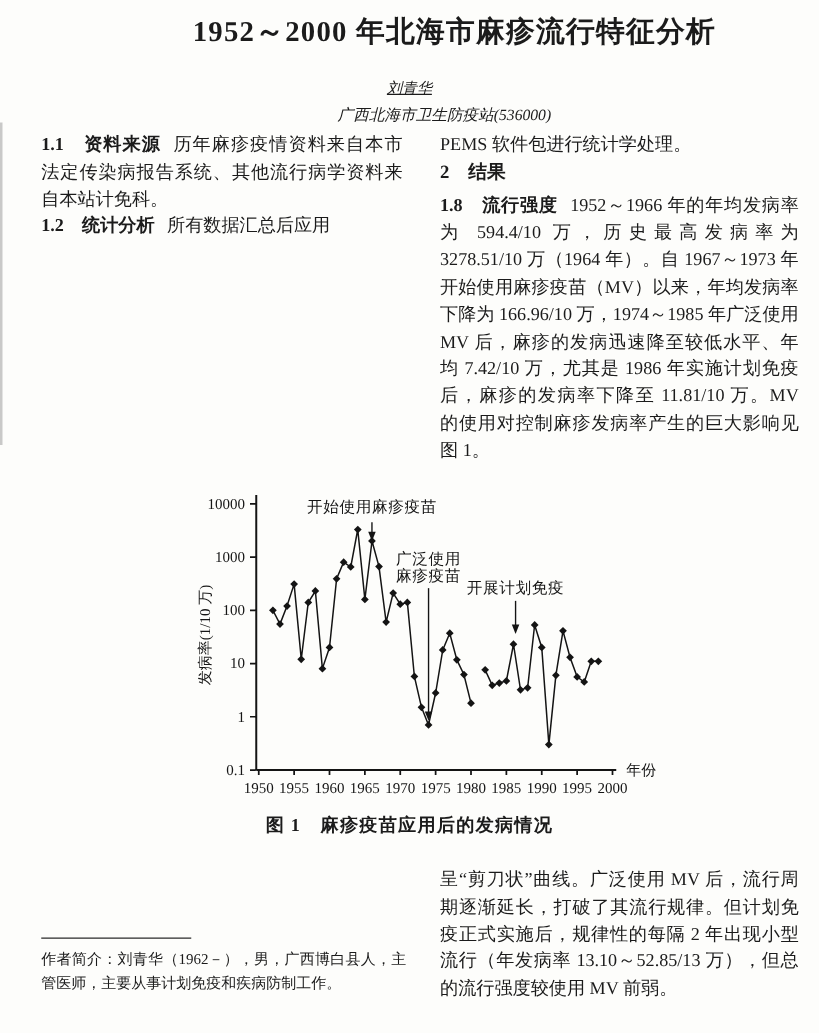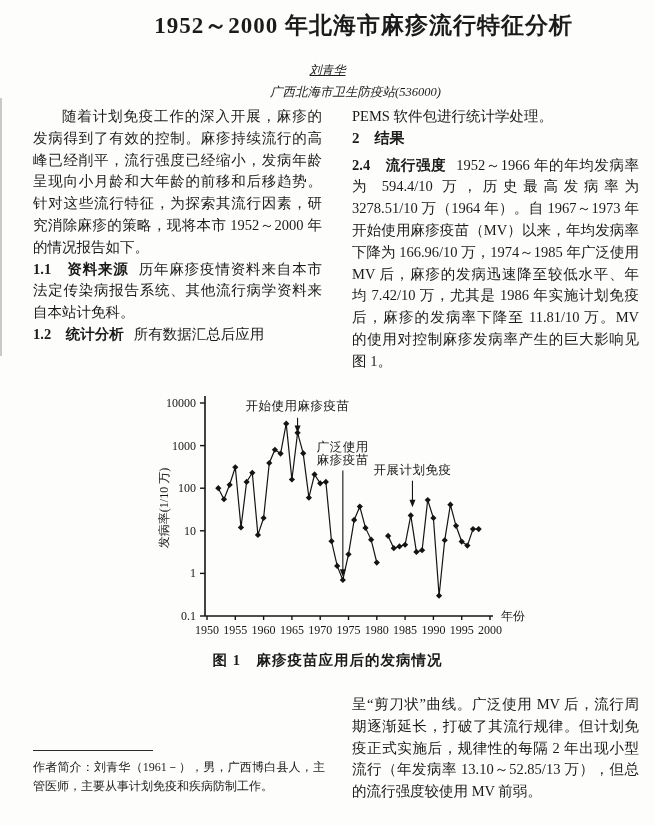--- a/index.html
+++ b/index.html
@@ -35,29 +35,28 @@
 <body>
 
 <div class="page">
   <div class="edge"></div>
 
   <h1 class="title">1952～2000 年北海市麻疹流行特征分析</h1>
   <div class="author">刘青华</div>
   <div class="affil">广西北海市卫生防疫站(536000)</div>
 
   <div class="col colL">
-    <p class="indent">随着计划免疫工作的深入开展，麻疹的发病得到了有效的控制。麻疹持续流行的高峰已经削平，流行强度已经缩小，发病年龄呈现向小月龄和大年龄的前移和后移趋势。针对这些流行特征，为探索其流行因素，研究消除麻疹的策略，现将本市 1952～2000 年的情况报告如下。</p>
     <p><span class="lead">1.1　资料来源</span><span>历年麻疹疫情资料来自本市法定传染病报告系统、其他流行病学资料来自本站计免科。</span></p>
     <p><span class="lead">1.2　统计分析</span><span>所有数据汇总后应用</span></p>
   </div>
 
   <div class="col colR">
     <p>PEMS 软件包进行统计学处理。</p>
     <h2>2　结果</h2>
-    <p><span class="lead">2.4　流行强度</span><span>1952～1966 年的年均发病率为 594.4/10 万，历史最高发病率为 3278.51/10 万（1964 年）。自 1967～1973 年开始使用麻疹疫苗（MV）以来，年均发病率下降为 166.96/10 万，1974～1985 年广泛使用 MV 后，麻疹的发病迅速降至较低水平、年均 7.42/10 万，尤其是 1986 年实施计划免疫后，麻疹的发病率下降至 11.81/10 万。MV 的使用对控制麻疹发病率产生的巨大影响见图 1。</span></p>
+    <p><span class="lead">1.8　流行强度</span><span>1952～1966 年的年均发病率为 594.4/10 万，历史最高发病率为 3278.51/10 万（1964 年）。自 1967～1973 年开始使用麻疹疫苗（MV）以来，年均发病率下降为 166.96/10 万，1974～1985 年广泛使用 MV 后，麻疹的发病迅速降至较低水平、年均 7.42/10 万，尤其是 1986 年实施计划免疫后，麻疹的发病率下降至 11.81/10 万。MV 的使用对控制麻疹发病率产生的巨大影响见图 1。</span></p>
   </div>
 
   <div class="figure">
     <svg id="chart" width="515" height="262">
         <line x1="67" y1="10" x2="67" y2="230" stroke="#141414" stroke-width="1.6"></line>
         <line x1="67" y1="230" x2="355" y2="230" stroke="#141414" stroke-width="1.6"></line>
         <line x1="62" y1="230" x2="67" y2="230" stroke="#141414" stroke-width="1.4"></line>
         <text x="58" y="234" text-anchor="end" class="tick">0.1</text>
         <line x1="62" y1="187.4" x2="67" y2="187.4" stroke="#141414" stroke-width="1.4"></line>
         <text x="58" y="191.4" text-anchor="end" class="tick">1</text>
@@ -153,15 +152,15 @@
       </svg>
   </div>
   <div class="caption">图 1　麻疹疫苗应用后的发病情况</div>
 
   <div class="col colBR">
     <p>呈“剪刀状”曲线。广泛使用 MV 后，流行周期逐渐延长，打破了其流行规律。但计划免疫正式实施后，规律性的每隔 2 年出现小型流行（年发病率 13.10～52.85/13 万），但总的流行强度较使用 MV 前弱。</p>
   </div>
 
   <div class="footnote">
     <div class="rule"></div>
-    <p>作者简介：刘青华（1961－），男，广西博白县人，主管医师，主要从事计划免疫和疾病防制工作。</p>
+    <p>作者简介：刘青华（1962－），男，广西博白县人，主管医师，主要从事计划免疫和疾病防制工作。</p>
   </div>
 </div>
 
 </body></html>

